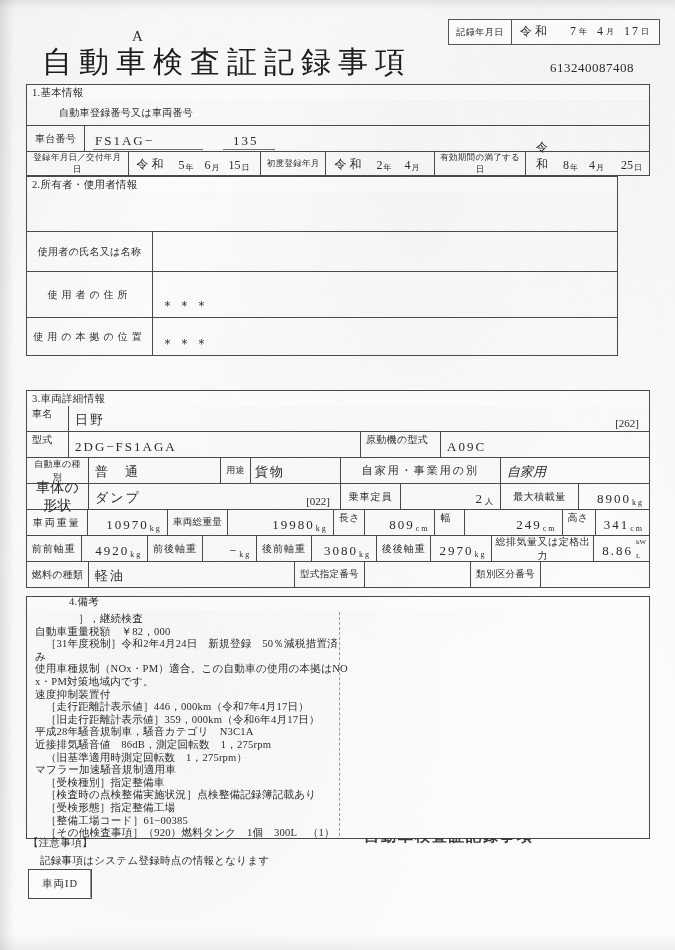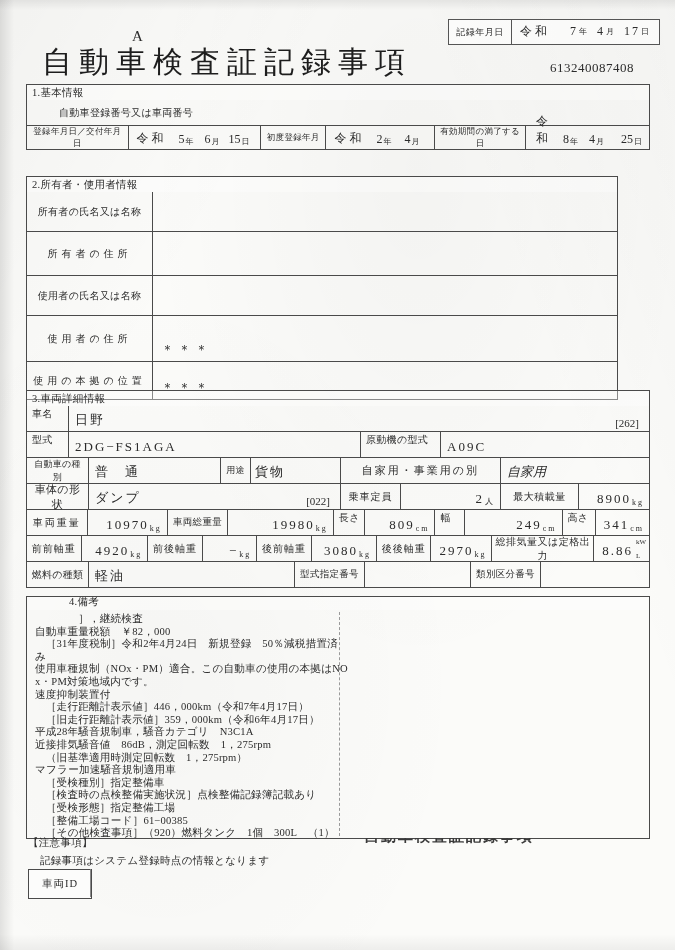--- a/index.html
+++ b/index.html
@@ -120,20 +120,31 @@
   <div class="abs" id="sec1">
     <div class="sec-head">1.基本情報</div>
 
     <div class="row" style="height:26px;padding-left:24px;">
       <div class="cell" style="width:100%;border-right:none;">
         <div class="lbl" style="width:150px;justify-content:flex-start;padding-left:8px;">自動車登録番号又は車両番号</div>
         <div class="val blank"></div>
       </div>
     </div>
 
+    <div class="row" style="height:26px;">
+      <div class="cell" style="width:58px;">
+        <div class="lbl" style="width:100%;">車台番号</div>
+      </div>
+      <div class="cell blank" style="border-right:none;position:relative;">
+        <div class="val" style="padding-left:10px;">FS1AG−</div>
+        <div class="val" style="position:absolute;left:140px;bottom:0;">135</div>
+        <div class="ul" style="left:8px;right:auto;width:110px;"></div>
+        <div class="ul" style="left:138px;right:auto;width:52px;"></div>
+      </div>
+    </div>
 
     <div class="row" style="height:24px;">
       <div class="cell" style="width:112px;">
         <div class="lbl" style="width:100%;font-size:8.5px;">登録年月日／交付年月日</div>
       </div>
       <div class="cell" style="width:146px;">
         <div class="val sm" style="width:100%;justify-content:flex-start;padding-left:8px;letter-spacing:0;">
           <span style="letter-spacing:3px;">令和</span>
           <span style="margin-left:12px;">5</span>
           <span class="u">年</span>
@@ -169,36 +180,25 @@
           <span class="u">日</span>
         </div>
       </div>
     </div>
   </div>
 
   <div class="abs" id="sec2">
     <div class="sec-head">2.所有者・使用者情報</div>
 
     <div class="row" style="height:40px;">
-      <div class="cell" style="width:126px;">
-        <div class="lbl" style="width:100%;">所有者の氏名又は名称</div>
-      </div>
       <div class="cell blank" style="border-right:none;">
         <div class="val"></div>
       </div>
     </div>
 
-    <div class="row" style="height:44px;">
-      <div class="cell" style="width:126px;">
-        <div class="lbl spread" style="width:100%;">所有者の住所</div>
-      </div>
-      <div class="cell blank" style="border-right:none;">
-        <div class="val"></div>
-      </div>
-    </div>
 
     <div class="row" style="height:40px;">
       <div class="cell" style="width:126px;">
         <div class="lbl" style="width:100%;">使用者の氏名又は名称</div>
       </div>
       <div class="cell blank" style="border-right:none;">
         <div class="val"></div>
       </div>
     </div>
 
@@ -265,21 +265,21 @@
       <div class="cell" style="width:160px;">
         <div class="lbl" style="width:100%;letter-spacing:2px;font-size:11px;">自家用・事業用の別</div>
       </div>
       <div class="cell blank" style="border-right:none;font-style:italic;">
         <div class="val" style="padding-left:6px;letter-spacing:0;">自家用</div>
       </div>
     </div>
 
     <div class="row" style="height:26px;">
       <div class="cell" style="width:62px;">
-        <div class="lbl" style="width:100%;font-size:11px;">車体の形状</div>
+        <div class="lbl" style="width:100%;font-size:14px;">車体の形状</div>
       </div>
       <div class="cell" style="width:252px;position:relative;">
         <div class="val" style="padding-left:6px;">ダンプ</div>
         <div class="val" style="position:absolute;right:4px;bottom:0;font-size:11px;letter-spacing:0;">[022]</div>
       </div>
       <div class="cell" style="width:60px;">
         <div class="lbl" style="width:100%;letter-spacing:1px;">乗車定員</div>
       </div>
       <div class="cell" style="width:100px;">
         <div class="val r" style="width:100%;">

